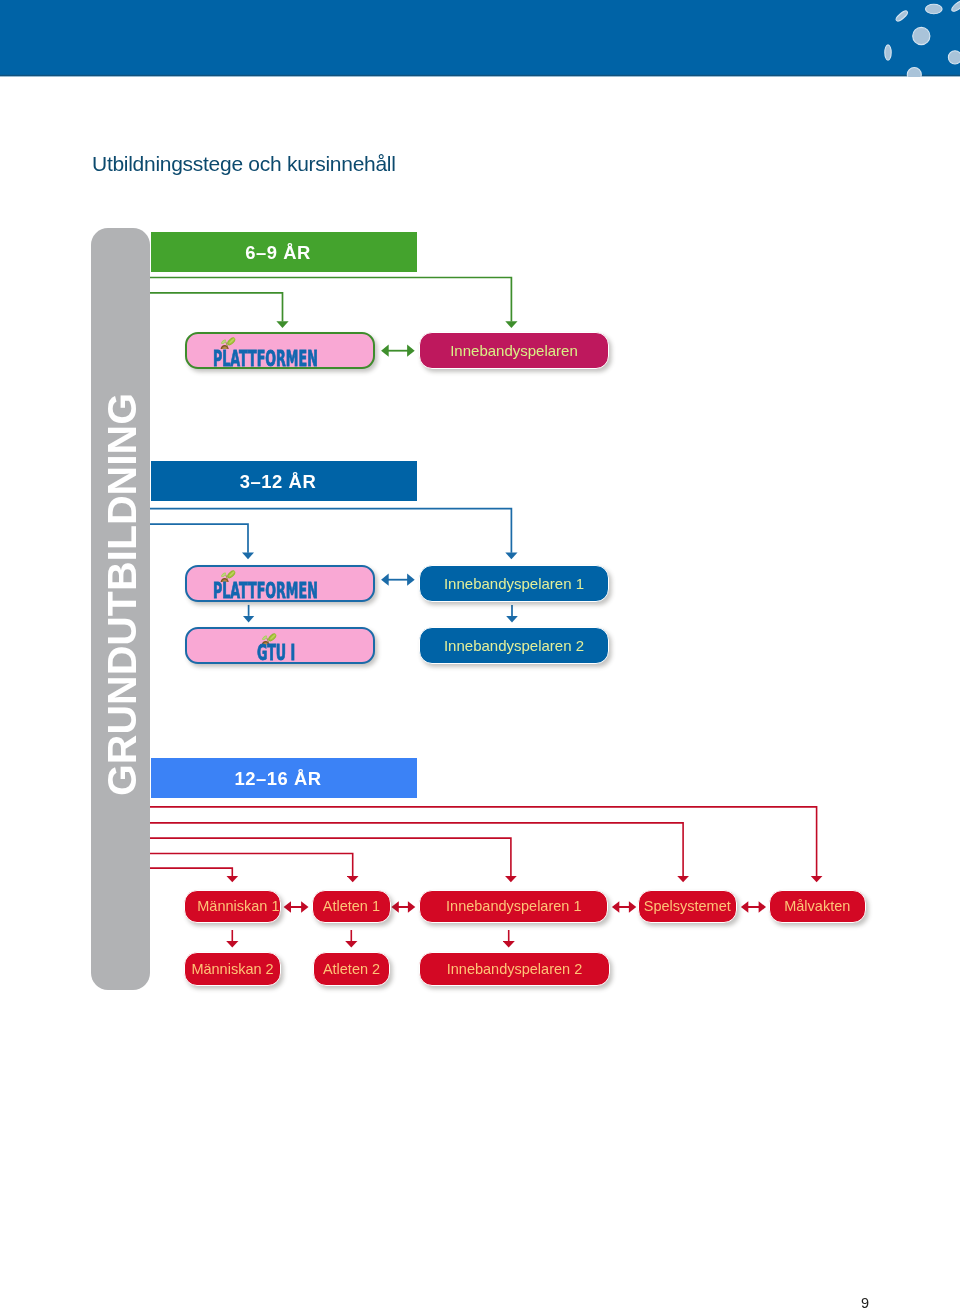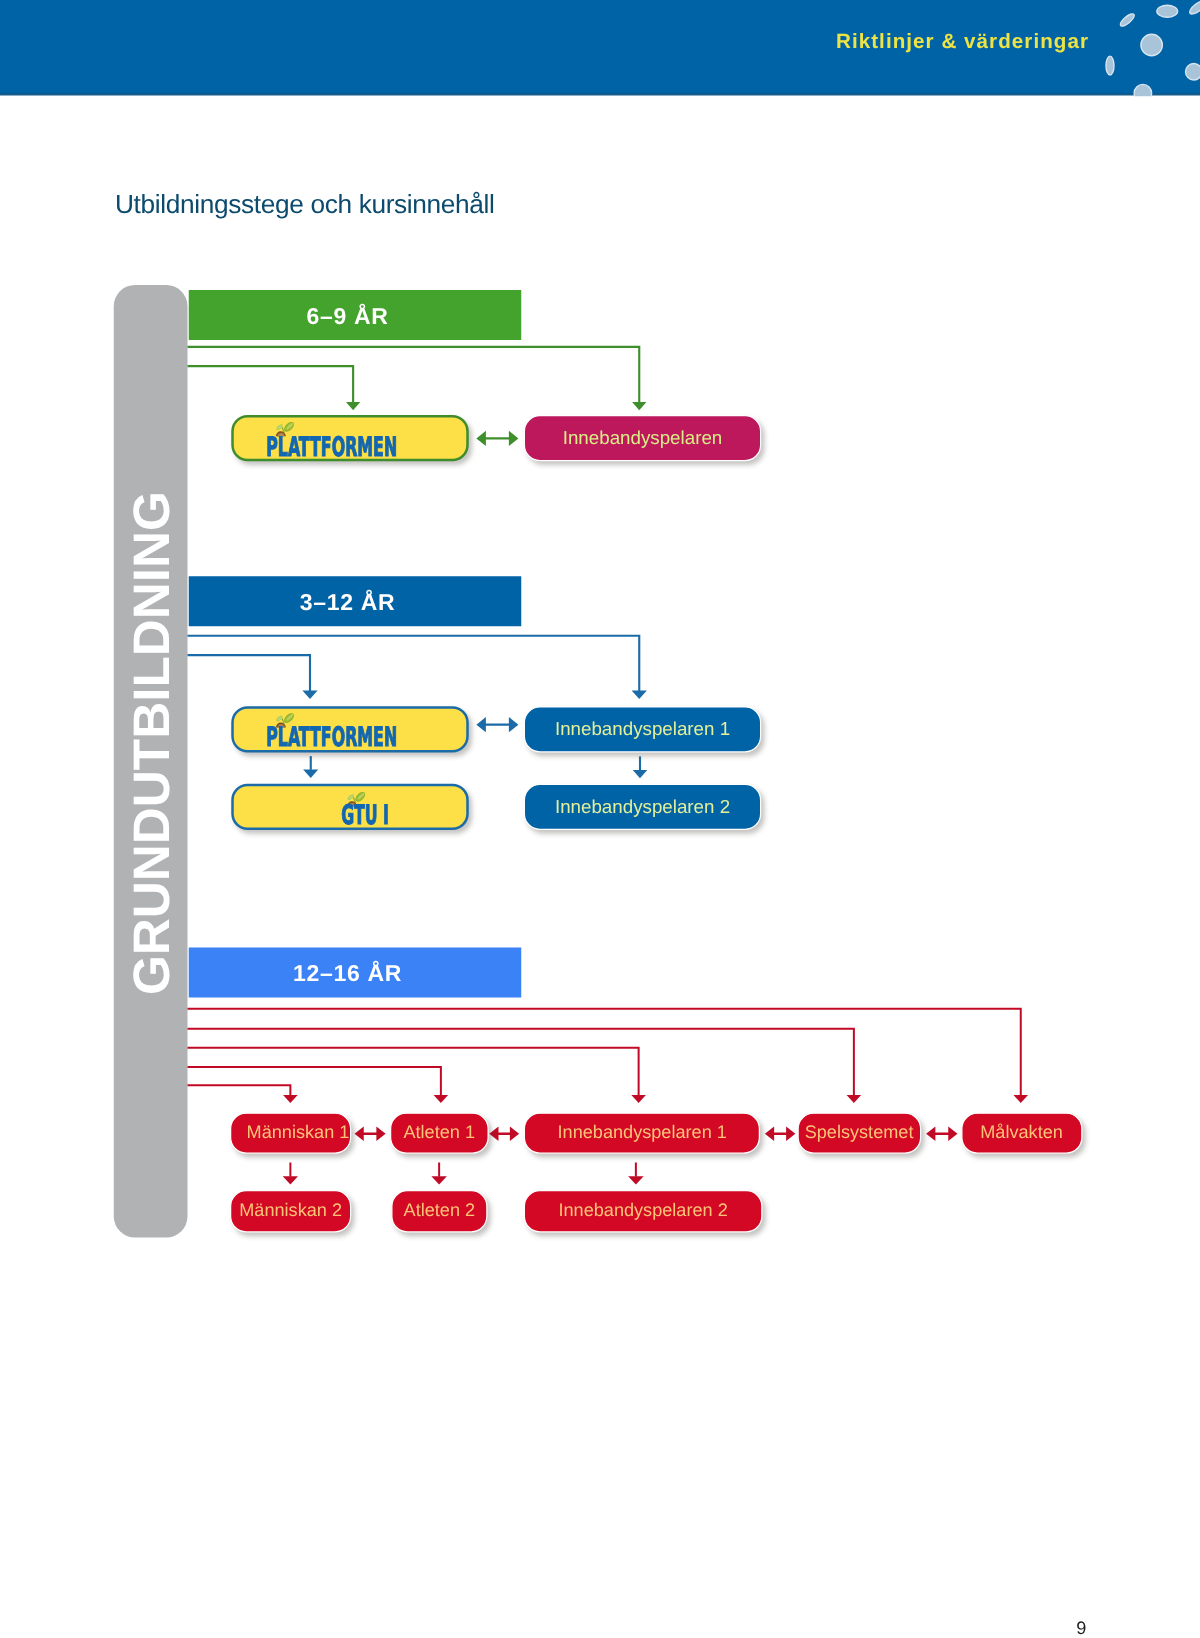--- a/index.html
+++ b/index.html
@@ -38,21 +38,21 @@
   #agebar-1 { top:232px; background:#44a32d; }
   #agebar-2 { top:461px; background:#0063a6; }
   #agebar-3 { top:758px; background:#3b82f6; }
 
   
   #wires { position:absolute; left:0; top:0; width:960px; height:1310px; pointer-events:none; }
 
   
   .node { position:absolute; display:flex; align-items:center; justify-content:center;
           border-radius:13px; }
-  .node-white { background:#fde047;
+  .node-white { background:#f9a8d4;
                 box-shadow:2.5px 3px 4px rgba(60,55,50,0.30);padding-left:19px; }
   .node-fill  { box-shadow:2.5px 3px 4px rgba(60,55,50,0.30); border:1.8px solid #ffffff; }
   .node-label { font-size:15px; white-space:nowrap; }
   .node-red .node-label { font-size:14.5px; }
   .node-green { background:#be185d; }
   .node-green .node-label { color:#d9ef86; }
   .node-blue  { background:#0063a6; }
   .node-blue .node-label { color:#e3ef9a; }
   .node-red   { background:#d30824; }
   .node-red .node-label { color:#fdc377; }
@@ -78,21 +78,20 @@
       <ellipse cx="41.8" cy="16" rx="7" ry="2.6" transform="rotate(-40 41.8 16)"></ellipse>
       <ellipse cx="73.8" cy="9" rx="8.3" ry="4.8"></ellipse>
       <ellipse cx="98" cy="6" rx="7.5" ry="3" transform="rotate(-38 98 6)"></ellipse>
       <circle cx="61.3" cy="36" r="8.6"></circle>
       <ellipse cx="28" cy="52.5" rx="3.2" ry="7.6"></ellipse>
       <circle cx="95" cy="57.4" r="6.6"></circle>
       <circle cx="54.3" cy="74.5" r="7"></circle>
     </g>
   </svg>
   <div id="header-titles">
-    <div class="hdr-line2">Riktlinjer &amp; värderingar</div>
   </div>
 </div>
 
 <div id="page-title">Utbildningsstege och kursinnehåll</div>
 
 <div id="greybar"></div>
 <div id="greylabel">
   <span>GRUNDUTBILDNING</span>
 </div>
 
@@ -208,21 +207,21 @@
       <path d="M15.5 21.5 C13.5 18.5 11.8 15.6 11.2 12.8 L13 12.4 C13.6 15.4 15 18.4 16.6 21 Z" fill="#7f9f2b"></path>
       <path d="M1 28 C1.4 22.8 5.4 19.3 9.6 19.3 C14.6 19.3 17.8 22.8 18.4 28 Z" fill="#7d5220"></path>
       <path d="M3.6 27.8 C4.4 23.8 7 21.9 10 21.9 C13.4 21.9 15.6 23.8 16.4 27.8 Z" fill="#a97c3f"></path>
       <path d="M6 27.6 C6.8 24.8 8.2 23.6 10.2 23.6 C12.2 23.6 13.4 24.8 14.2 27.6 Z" fill="#c09357" opacity=".65"></path>
     </svg>
     <span class="logo-word" style="left:26px; top:13.5px;">PLATTFORMEN</span>
   </span>
 </div>
 
 <div class="node node-white ol-blue" style="left:185px; top:626.5px; width:190px; height:37.5px;">
-  <span class="logo-wrap" style="left:16px; top:0px; width:190px; height:37px;">
+  <span class="logo-wrap" style="left:0px; top:0px; width:190px; height:37px;">
     <svg class="sprout" style="left:74px; top:3.5px; width:18px; height:14px;" viewBox="0 0 38 30" xmlns="http://www.w3.org/2000/svg">
       <ellipse cx="7.4" cy="12.4" rx="6.4" ry="3.1" transform="rotate(-40 7.4 12.4)" fill="#a6cc57"></ellipse>
       <ellipse cx="7.6" cy="12.6" rx="5" ry="1.7" transform="rotate(-40 7.6 12.6)" fill="#bdd77d"></ellipse>
       <ellipse cx="23.8" cy="11.6" rx="10.4" ry="5.8" transform="rotate(-44 23.8 11.6)" fill="#8cb22b"></ellipse>
       <ellipse cx="24.4" cy="11.2" rx="9.2" ry="4.2" transform="rotate(-44 24.4 11.2)" fill="#a2c038"></ellipse>
       <ellipse cx="25.2" cy="10.4" rx="7.8" ry="1.7" transform="rotate(-44 25.2 10.4)" fill="#bfd25f"></ellipse>
       <path d="M15.5 21.5 C13.5 18.5 11.8 15.6 11.2 12.8 L13 12.4 C13.6 15.4 15 18.4 16.6 21 Z" fill="#7f9f2b"></path>
       <path d="M1 28 C1.4 22.8 5.4 19.3 9.6 19.3 C14.6 19.3 17.8 22.8 18.4 28 Z" fill="#7d5220"></path>
       <path d="M3.6 27.8 C4.4 23.8 7 21.9 10 21.9 C13.4 21.9 15.6 23.8 16.4 27.8 Z" fill="#a97c3f"></path>
       <path d="M6 27.6 C6.8 24.8 8.2 23.6 10.2 23.6 C12.2 23.6 13.4 24.8 14.2 27.6 Z" fill="#c09357" opacity=".65"></path>

